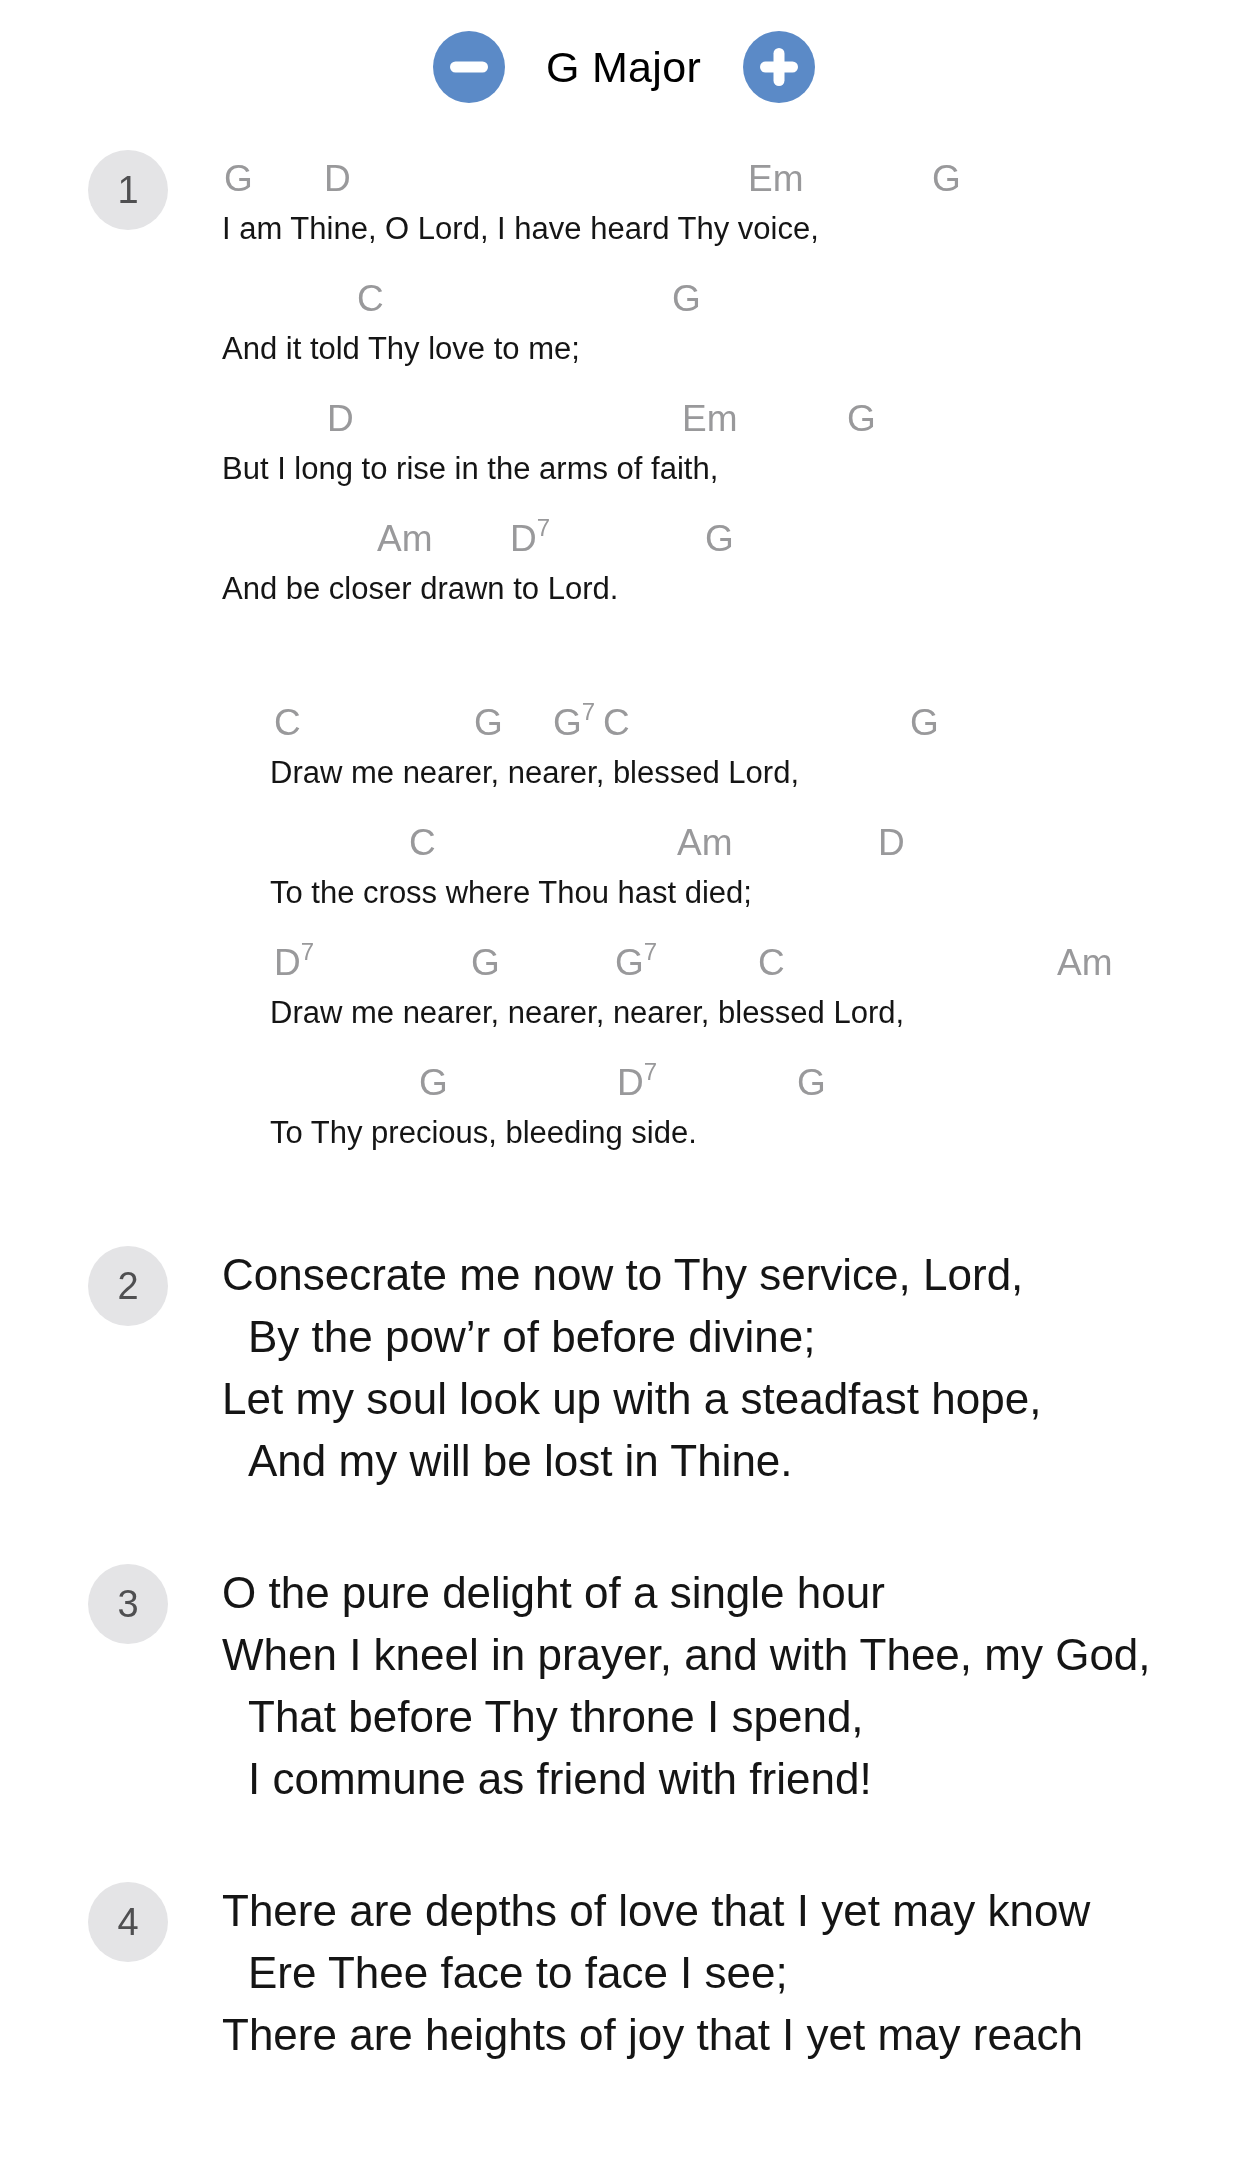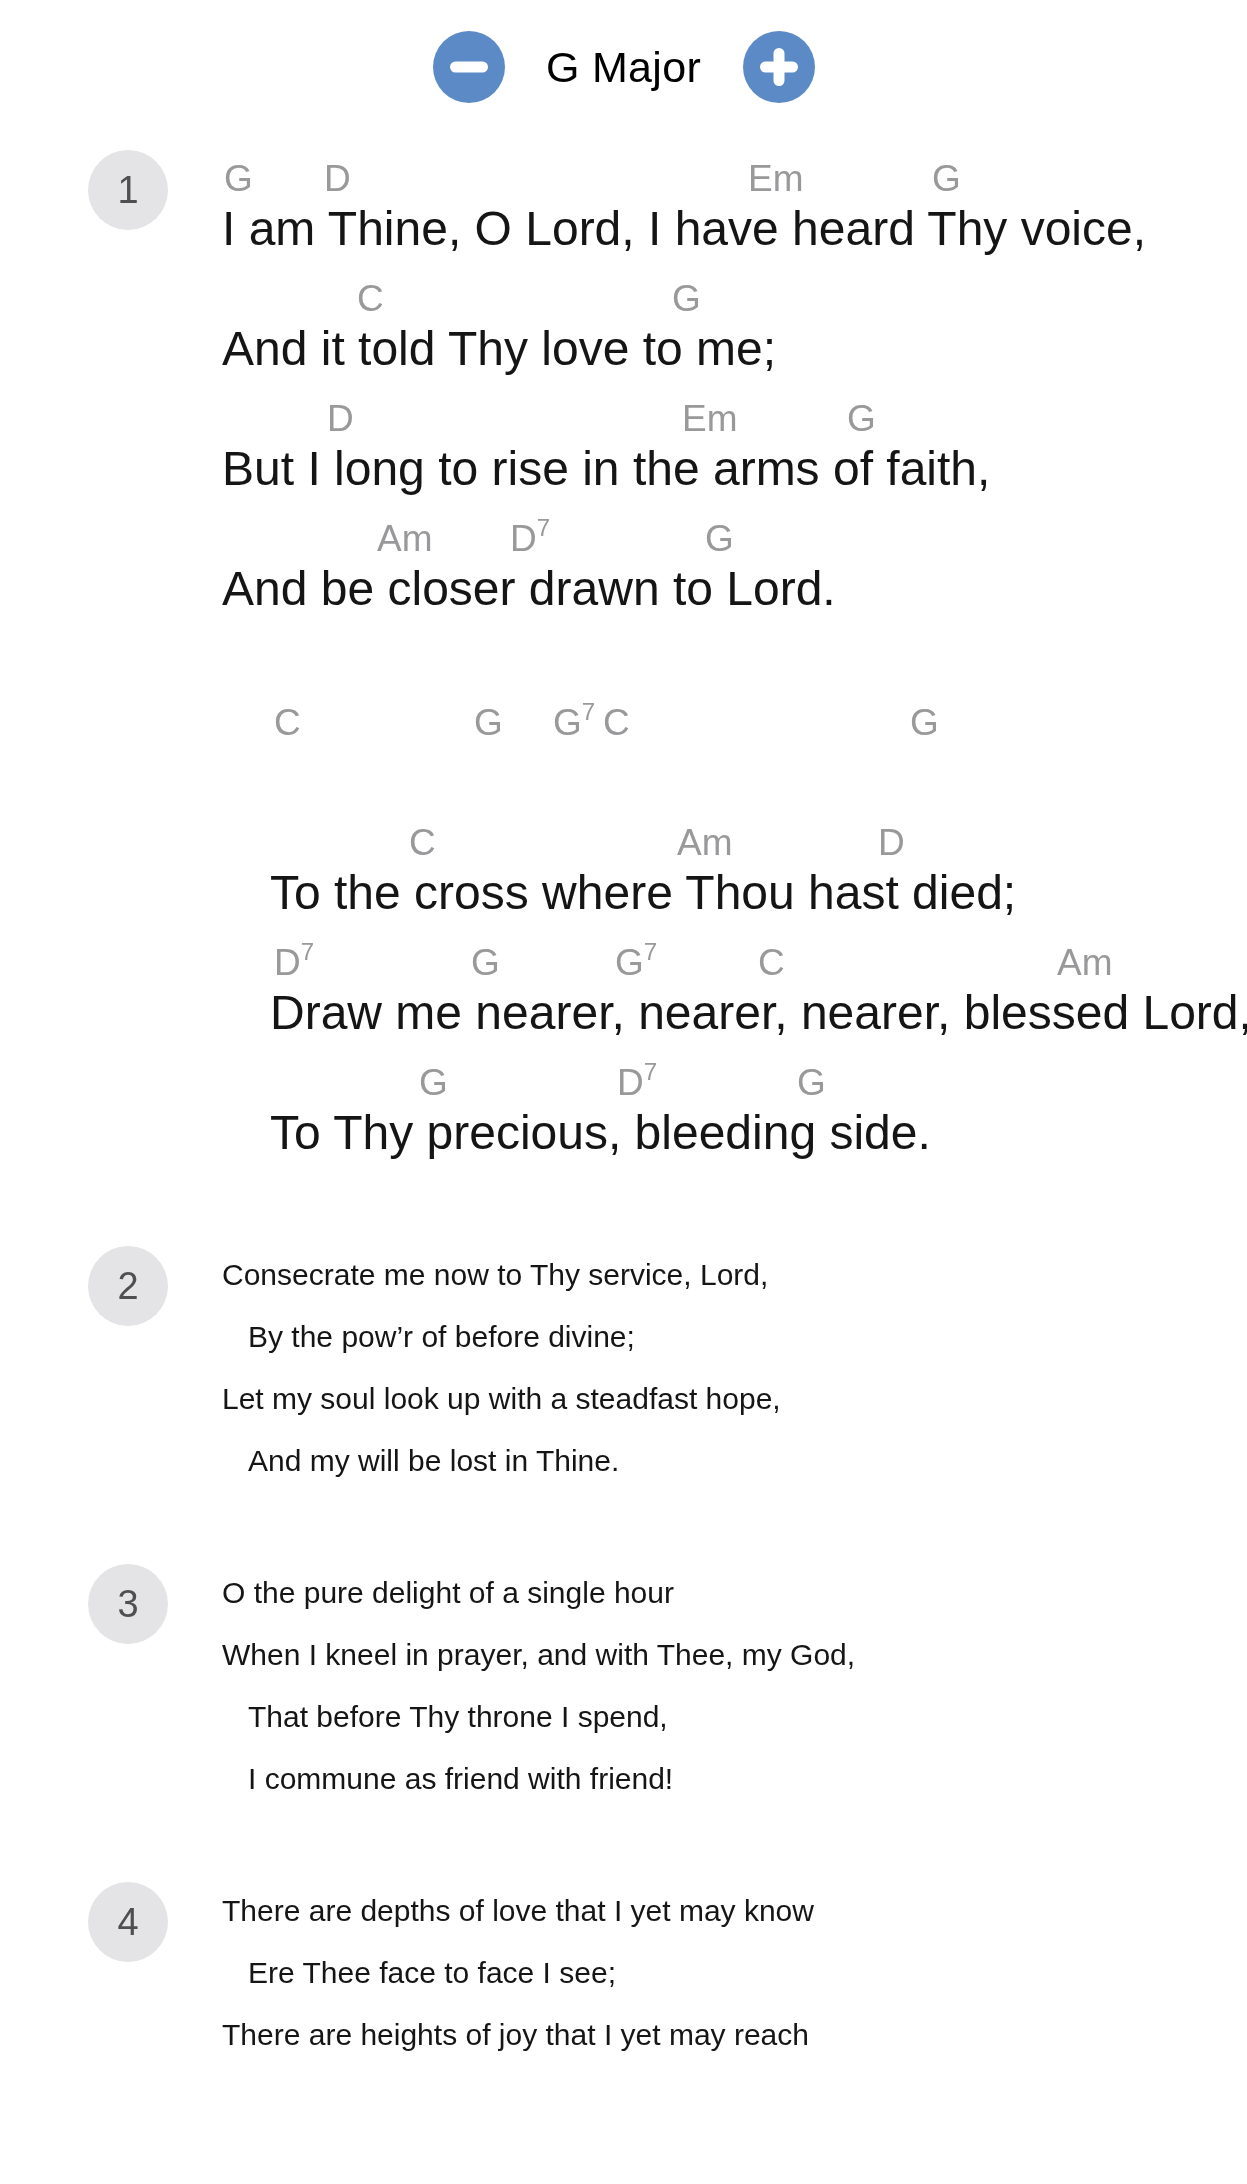--- a/index.html
+++ b/index.html
@@ -82,30 +82,30 @@
     white-space: nowrap;
   }
   .chords .ch sup {
     font-size: 24px;
     position: relative;
     top: -2px;
     vertical-align: super;
     line-height: 0;
   }
   .chord-pair .lyric {
-    font-size: 48px;
+    font-size: 31px;
     color: var(--lyric);
     line-height: 54px;
     white-space: nowrap;
   }
   .chorus { margin-left: 48px; margin-top: 64px; }
   
   .plain-verse { margin-top: 70px; }
   .plain-verse .line {
-    font-size: 30px;
+    font-size: 44px;
     line-height: 62px;
     color: var(--lyric);
     white-space: nowrap;
   }
   .plain-verse .line.indent { padding-left: 26px; }
   .plain-verse .badge { top: 2px; }
 </style>
 </head>
 <body>
 
@@ -168,20 +168,21 @@
     </section>
     <section class="section chorus">
       <div class="chord-pair">
         <div class="chords">
           <span class="ch" style="left: 4px;">C</span>
           <span class="ch" style="left: 204px;">G</span>
           <span class="ch" style="left: 283px;">G<sup>7</sup></span>
           <span class="ch" style="left: 333px;">C</span>
           <span class="ch" style="left: 640px;">G</span>
         </div>
+        <div class="lyric">Draw me nearer, nearer, blessed Lord,</div>
       </div>
       <div class="chord-pair">
         <div class="chords">
           <span class="ch" style="left: 139px;">C</span>
           <span class="ch" style="left: 407px;">Am</span>
           <span class="ch" style="left: 608px;">D</span>
         </div>
         <div class="lyric">To the cross where Thou hast died;</div>
       </div>
       <div class="chord-pair">

